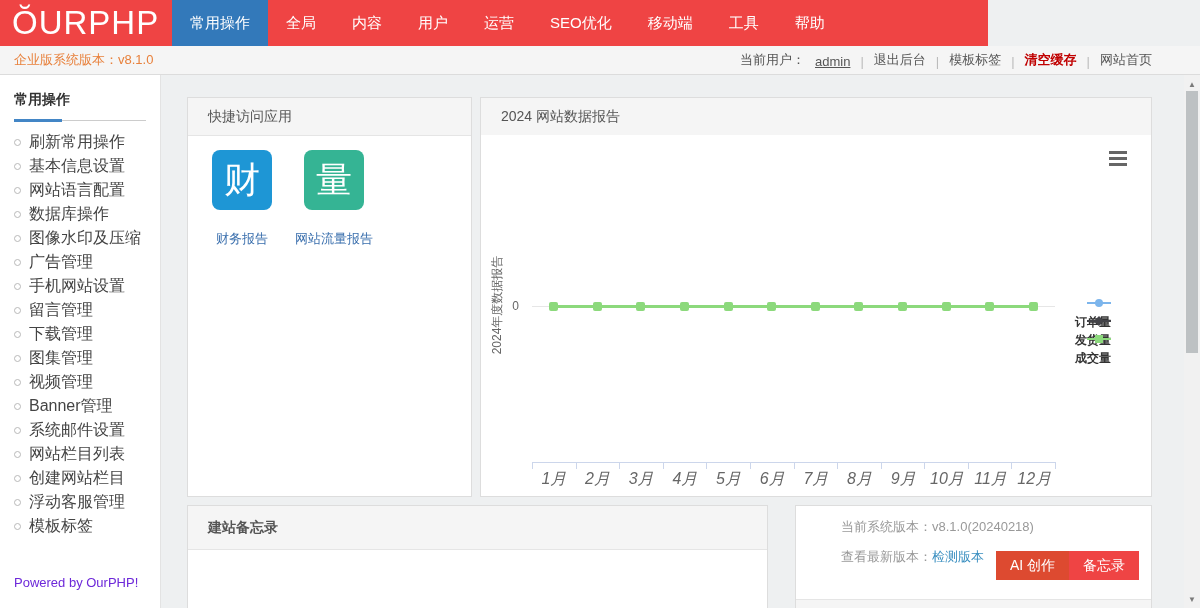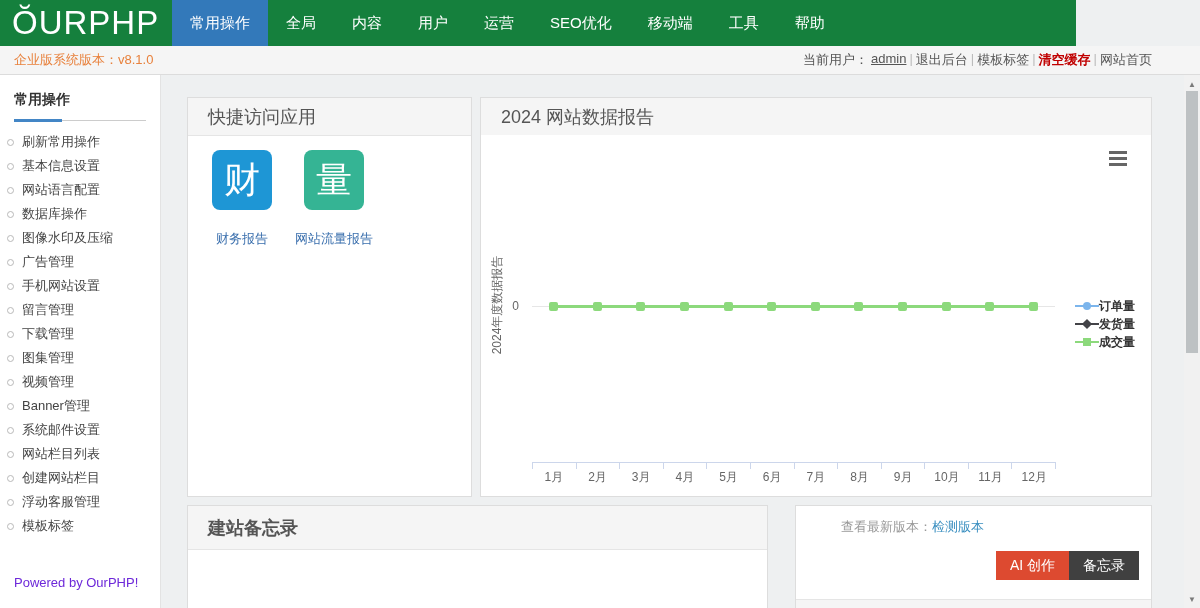--- a/index.html
+++ b/index.html
@@ -1,71 +1,71 @@
 <!DOCTYPE html>
 <html><head>
 <meta charset="utf-8">
 <style>
   * { margin:0; padding:0; box-sizing:border-box; }
   body { font-family:"Liberation Sans","DejaVu Sans",sans-serif; background:#fff; }
   #app { position:relative; width:1200px; height:608px; overflow:hidden; background:#eef0f1; }
 
   
-  .navbar { position:absolute; left:0; top:0; width:1076px; height:46px; background:#15803d; display:flex; align-items:stretch; }
+  .navbar { position:absolute; left:0; top:0; width:988px; height:46px; background:#ef4444; display:flex; align-items:stretch; }
   .logo { width:172px; color:#fff; font-size:33px; letter-spacing:1px; display:flex; align-items:center; padding-left:12px; font-weight:normal; }
   .nav-items { display:flex; align-items:stretch; }
   .nav-item { color:#fff; font-size:15px; display:flex; align-items:center; padding:0 18px; cursor:pointer; }
   .nav-item.active { background:#3379ba; }
 
   
   .statusbar { position:absolute; left:0; top:46px; width:1200px; height:29px; background:#f5f5f5; border-bottom:1px solid #dcdcdc; display:flex; align-items:center; justify-content:space-between; font-size:13px; padding:0 48px 0 14px; }
   .status-left { color:#e8813c; }
-  .status-right { display:flex; align-items:flex-start; gap:3px; color:#555; }
+  .status-right { display:flex; align-items:flex-end; gap:10px; color:#555; }
   .status-right a { color:#555; text-decoration:none; }
   .status-right a.user { text-decoration:underline; }
   .status-sep { color:#bbb; }
 
   
   .sidebar { position:absolute; left:0; top:75px; width:161px; height:533px; background:#fff; border-right:1px solid #e3e3e3; }
   .sidebar-title { font-size:14px; font-weight:bold; color:#333; padding:16px 0 0 14px; }
   .sidebar-rule { position:relative; margin:10px 14px 0 14px; height:3px; }
   .sidebar-rule .grayline { position:absolute; left:0; right:0; top:1px; height:1px; background:#ccc; }
   .sidebar-rule .blueseg { position:absolute; left:0; top:0; width:48px; height:3px; background:#4386c6; }
   .sidebar-list { margin-top:8px; }
-  .side-item { display:flex; align-items:center; height:24px; padding-left:7px; font-size:13px; color:#444; cursor:pointer; }
+  .side-item { display:flex; align-items:center; height:24px; padding-left:14px; font-size:16px; color:#444; cursor:pointer; }
   .side-bullet { width:7px; height:7px; border:1px solid #b9b9b9; border-radius:50%; margin-right:8px; flex:0 0 auto; }
   .sidebar-footer { position:absolute; left:14px; bottom:18px; font-size:13px; color:#6d28d9; }
 
   
   .panel { position:absolute; background:#fff; border:1px solid #ddd; }
-  .panel-header { height:38px; background:#f5f5f5; border-bottom:1px solid #e5e5e5; display:flex; align-items:center; padding-left:20px; font-size:18px; color:#555; }
+  .panel-header { height:38px; background:#f5f5f5; border-bottom:1px solid #e5e5e5; display:flex; align-items:center; padding-left:20px; font-size:14px; color:#555; }
   .panel-header.bold { font-weight:bold; height:44px; }
 
   
   .tiles { display:flex; gap:16px; padding:14px 0 0 16px; }
   .tile { width:76px; display:flex; flex-direction:column; align-items:center; cursor:pointer; }
   .tile-box { width:60px; height:60px; border-radius:8px; display:flex; align-items:center; justify-content:center; color:#fff; font-size:36px; }
   .tile-label { margin-top:20px; font-size:13px; color:#3a6fad; white-space:nowrap; }
 
   
   .chart-area { position:absolute; left:481px; top:135px; width:670px; height:361px; background:#fff; }
   .burger { position:absolute; right:24px; top:16px; width:18px; height:15px; display:flex; flex-direction:column; justify-content:space-between; cursor:pointer; }
   .burger span { display:block; height:3px; background:#666; }
   .ytitle { position:absolute; left:16px; top:170px; transform:translate(-50%,-50%) rotate(270deg); font-size:12px; color:#666; white-space:nowrap; }
   .ytick { position:absolute; left:18px; top:164px; width:20px; text-align:right; font-size:12px; color:#666; }
   .gridline-zero { position:absolute; left:51px; top:171px; width:523px; height:1px; background:#e6e6e6; }
   .xaxis-line { position:absolute; left:51px; top:327px; width:524px; height:1px; background:#ccd6eb; }
   .xaxis-ticks { position:absolute; left:51px; top:327px; width:524px; height:7px; }
   .xtick { position:absolute; top:0; width:1px; height:7px; background:#ccd6eb; }
   .months { position:absolute; left:51px; top:334px; width:524px; display:flex; }
-  .month { flex:1; text-align:center; font-size:12px; color:#666; }
+  .month { flex:1; text-align:center; font-size:16px; color:#666;font-style:italic; }
   .dataline { position:absolute; height:3px; border-radius:2px; }
   .marker-sq { position:absolute; width:9px; height:9px; border-radius:2px; }
   .legend { position:absolute; left:594px; top:162px; }
-  .legend-row { display:flex; align-items:center; height:18px; cursor:pointer; }
+  .legend-row { display:flex; align-items:flex-end; height:18px; gap:5px; cursor:pointer;flex-direction:column; }
   .lg-sym { position:relative; width:24px; height:12px; flex:0 0 auto; }
   .lg-line { position:absolute; left:0; top:5px; width:24px; height:2px; }
   .lg-mark { position:absolute; left:8px; top:2px; width:8px; height:8px; }
   .lg-mark.circle { border-radius:50%; }
   .lg-mark.diamond { transform:rotate(45deg) scale(0.9); }
   .legend-row span.lg-text { font-size:12px; font-weight:bold; color:#333; }
 
   
   .sys-line { font-size:13px; color:#999; padding:12px 0 0 45px; }
   .sys-line a { color:#3a8fc0; text-decoration:none; }
@@ -292,25 +292,28 @@
         </div>
       </div>
   </div>
 
   <div class="panel" style="left:187px; top:505px; width:581px; height:135px;">
     <div class="panel-header bold">建站备忘录</div>
   </div>
 
   <div class="panel" style="left:795px; top:505px; width:357px; height:135px;">
     <div class="sys-line">
+      <span>当前系统版本：</span><span>v8.1.0(20240218)</span>
+    </div>
+    <div class="sys-line">
       <span>查看最新版本：</span><a href="#">检测版本</a>
     </div>
     <div class="sys-buttons" id="sys-buttons">
         <div class="sys-btn" style="background: rgb(221, 74, 48);">AI 创作</div>
-        <div class="sys-btn" style="background: #404040;">备忘录</div>
+        <div class="sys-btn" style="background: #ef4444;">备忘录</div>
       </div>
     <div class="sys-footer"></div>
   </div>
 
   <div class="scrollbar">
     <div class="sb-arrow sb-up">▲</div>
     <div class="sb-thumb"></div>
     <div class="sb-arrow sb-down">▼</div>
   </div>
 

